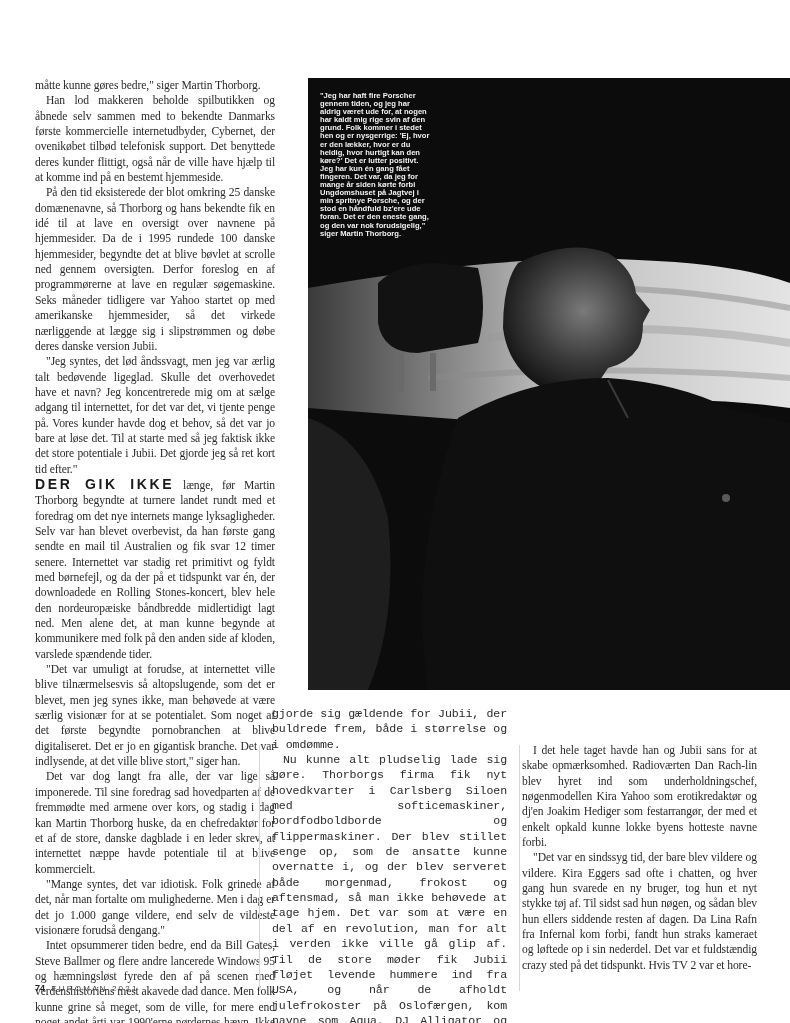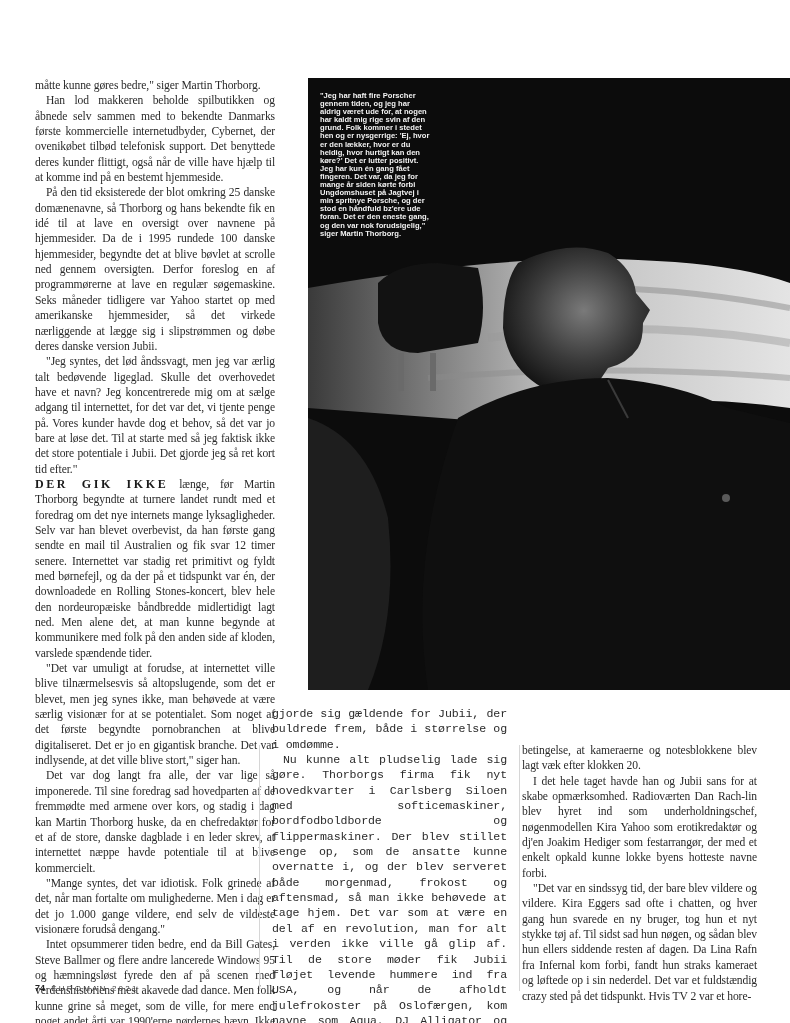--- a/index.html
+++ b/index.html
@@ -5,22 +5,22 @@
   html, body { margin: 0; padding: 0; background: #ffffff; }
   body { width: 790px; height: 1023px; position: relative; overflow: hidden;
          font-family: "Liberation Serif", "DejaVu Serif", serif; color: #2a2a2a; }
   .col { position: absolute; font-size: 11.6px; line-height: 15.35px; text-align: justify;
          hyphens: manual; letter-spacing: -0.1px; }
   .col p { margin: 0; text-indent: 11px; }
   .col p.noindent { text-indent: 0; }
   #col1 { left: 35px; top: 78px; width: 240px; }
   #col2 { left: 272px; top: 706px; width: 235px; font-family: Liberation Mono, monospace; }
   #col3 { left: 522px; top: 743px; width: 235px; }
-  .lead { font-family: Liberation Serif, serif; font-weight: 700;
-          letter-spacing: 2.6px; font-size: 12px; color: #1a1a1a; }
+  .lead { font-family: Liberation Sans, sans-serif; font-weight: 700;
+          letter-spacing: 2.6px; font-size: 14px; color: #1a1a1a; }
   .divider { position: absolute; width: 1px; background: #d6d6d6; top: 745px; height: 246px; }
   #div1 { left: 259px; }
   #div2 { left: 519px; }
   #photo { position: absolute; left: 308px; top: 78px; width: 482px; height: 612px; overflow: hidden;
            background: #0b0b0b; }
   #photo svg { position: absolute; left: 0; top: 0; }
   #caption { position: absolute; left: 12px; top: 14px; width: 112px;
              font-family: "Liberation Sans", "DejaVu Sans", sans-serif; font-weight: 700;
              font-size: 7.6px; line-height: 8.1px; color: #f2f2f2; letter-spacing: 0px; }
   #footer { position: absolute; left: 35px; top: 983px; font-family: "Liberation Sans", "DejaVu Sans", sans-serif;
@@ -44,21 +44,20 @@
   </div>
 
 <div id="div1" class="divider"></div>
 <div id="col2" class="col">
     <p class="noindent"><span>gjorde sig gældende for Jubii, der buldrede frem, både i størrelse og i omdømme.</span></p>
     <p><span>Nu kunne alt pludselig lade sig gøre. Thorborgs firma fik nyt hovedkvarter i Carlsberg Siloen med softicemaskiner, bordfodboldborde og flippermaskiner. Der blev stillet senge op, som de ansatte kunne overnatte i, og der blev serveret både morgenmad, frokost og aftensmad, så man ikke behøvede at tage hjem. Det var som at være en del af en revolution, man for alt i verden ikke ville gå glip af. Til de store møder fik Jubii fløjet levende hummere ind fra USA, og når de afholdt julefrokoster på Oslofærgen, kom navne som Aqua, DJ Alligator og Shu-bi-dua og spillede. På Søpavillonen i København afholdt de byens vildeste fester med fri sprut, og Martin Thorborg sørgede for at invitere sladderpressen med, dog med den</span></p>
   </div>
 
 <div id="div2" class="divider"></div>
 <div id="col3" class="col">
-    <p class="noindent"><span>betingelse, at kameraerne og notesblokkene blev lagt væk efter klokken 20.</span></p>
     <p><span>I det hele taget havde han og Jubii sans for at skabe opmærksomhed. Radioværten Dan Rach-lin blev hyret ind som underholdningschef, nøgenmodellen Kira Yahoo som erotikredaktør og dj'en Joakim Hediger som festarrangør, der med et enkelt opkald kunne lokke byens hotteste navne forbi.</span></p>
     <p><span>"Det var en sindssyg tid, der bare blev vildere og vildere. Kira Eggers sad ofte i chatten, og hver gang hun svarede en ny bruger, tog hun et nyt stykke tøj af. Til sidst sad hun nøgen, og sådan blev hun ellers siddende resten af dagen. Da Lina Rafn fra Infernal kom forbi, fandt hun straks kameraet og løftede op i sin nederdel. Det var et fuldstændig crazy sted på det tidspunkt. Hvis TV 2 var et hore-</span></p>
   </div>
 
 <div id="photo">
   <svg width="482" height="612" viewBox="0 0 482 612">
     <defs>
       <linearGradient id="sky" x1="0" y1="0" x2="1" y2="0">
         <stop offset="0" stop-color="#3a3a3a"></stop>
         <stop offset="0.5" stop-color="#bdbdbd"></stop>

